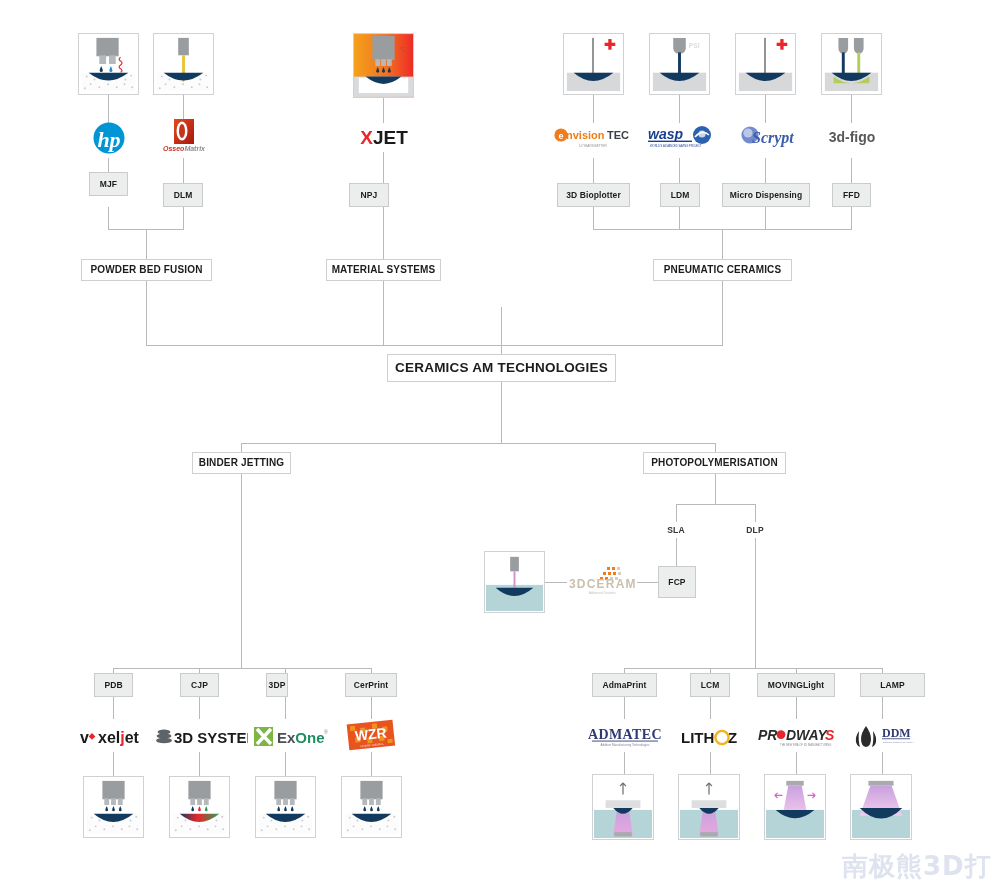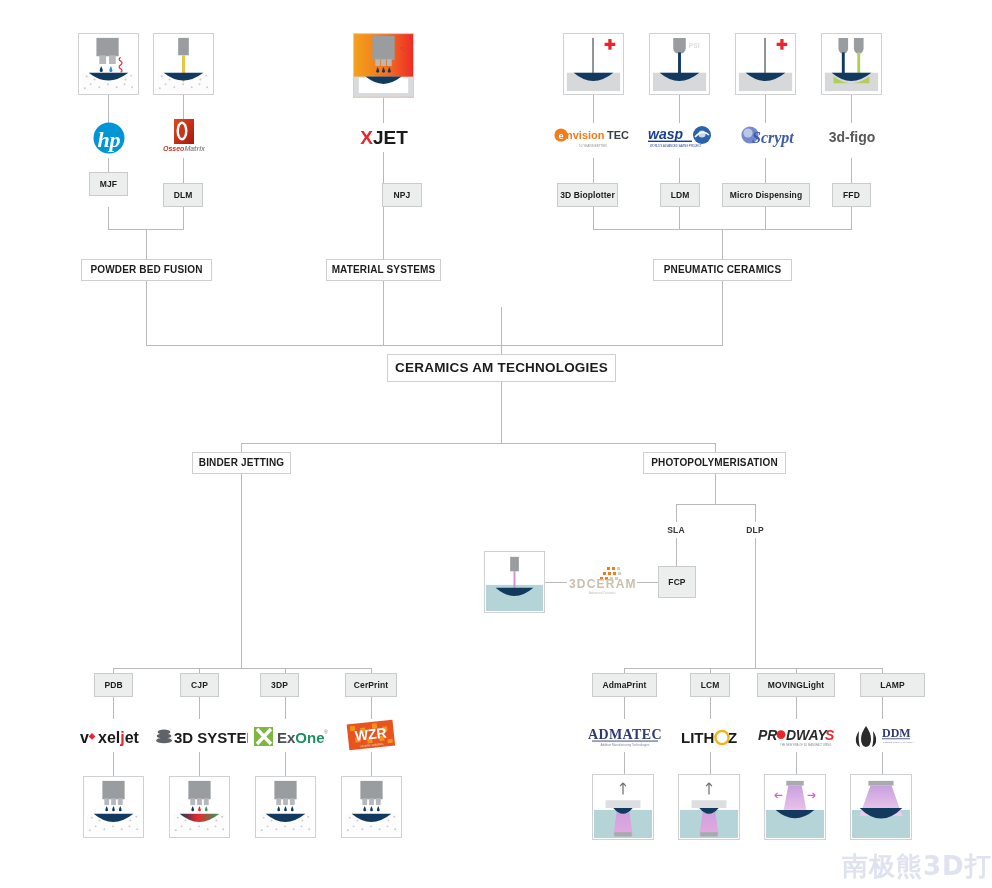--- a/index.html
+++ b/index.html
@@ -345,24 +345,24 @@
       <text x="29" y="18" text-anchor="middle" font-family="Liberation Sans, sans-serif" font-size="14" font-weight="bold" fill="#58595b">3d-figo</text>
     </svg>
   </div>
 
   <div class="node proc" style="left:89px; top:172px; width:39px;">
     <span>MJF</span>
   </div>
   <div class="node proc" style="left:163px; top:183px; width:40px;">
     <span>DLM</span>
   </div>
-  <div class="node proc" style="left:382px; top:183px; width:40px;">
+  <div class="node proc" style="left:349px; top:183px; width:40px;">
     <span>NPJ</span>
   </div>
-  <div class="node proc" style="left:557px; top:183px; width:61px;">
+  <div class="node proc" style="left:557px; top:183px; width:73px;">
     <span>3D Bioplotter</span>
   </div>
   <div class="node proc" style="left:660px; top:183px; width:40px;">
     <span>LDM</span>
   </div>
   <div class="node proc" style="left:722px; top:183px; width:88px;">
     <span>Micro Dispensing</span>
   </div>
   <div class="node proc" style="left:832px; top:183px; width:39px;">
     <span>FFD</span>
@@ -430,21 +430,21 @@
   <div class="node proc" style="left:658px; top:566px; width:38px; height:32px;">
     <span>FCP</span>
   </div>
 
   <div class="node proc" style="left:94px; top:673px; width:39px;">
     <span>PDB</span>
   </div>
   <div class="node proc" style="left:180px; top:673px; width:39px;">
     <span>CJP</span>
   </div>
-  <div class="node proc" style="left:260px; top:673px; width:39px;">
+  <div class="node proc" style="left:266px; top:673px; width:22px;">
     <span>3DP</span>
   </div>
   <div class="node proc" style="left:345px; top:673px; width:52px;">
     <span>CerPrint</span>
   </div>
 
   <div class="logo" style="left:79px; top:725px; width:70px; height:24px;">
     <svg viewBox="0 0 70 24">
       <text x="1" y="18" font-family="Liberation Sans, sans-serif" font-size="16" font-weight="bold" fill="#1a1a1a">v</text>
       <path d="M13 8 l3.4 3.4 l-3.4 3.4 l-3.4 -3.4 z" fill="#e8262b"></path>

